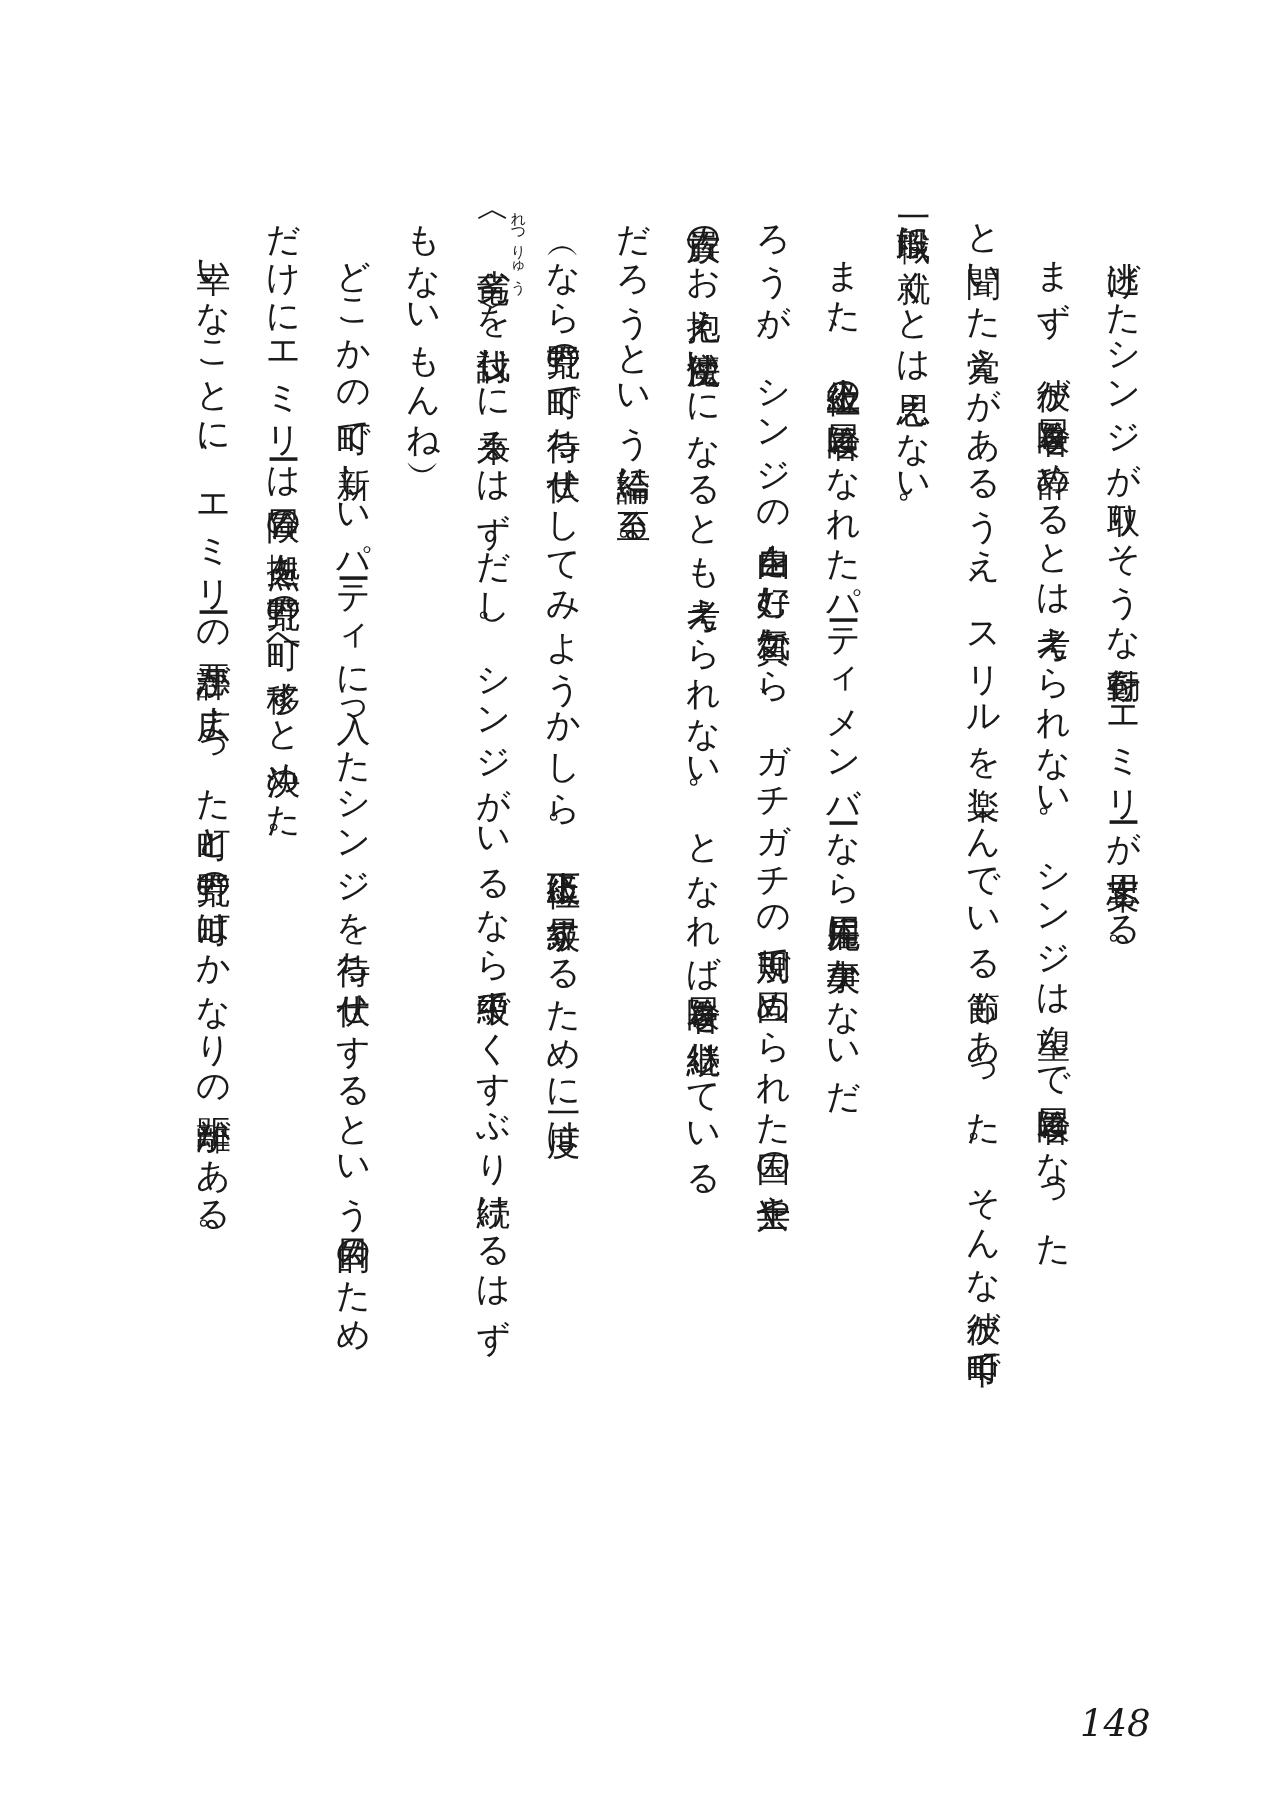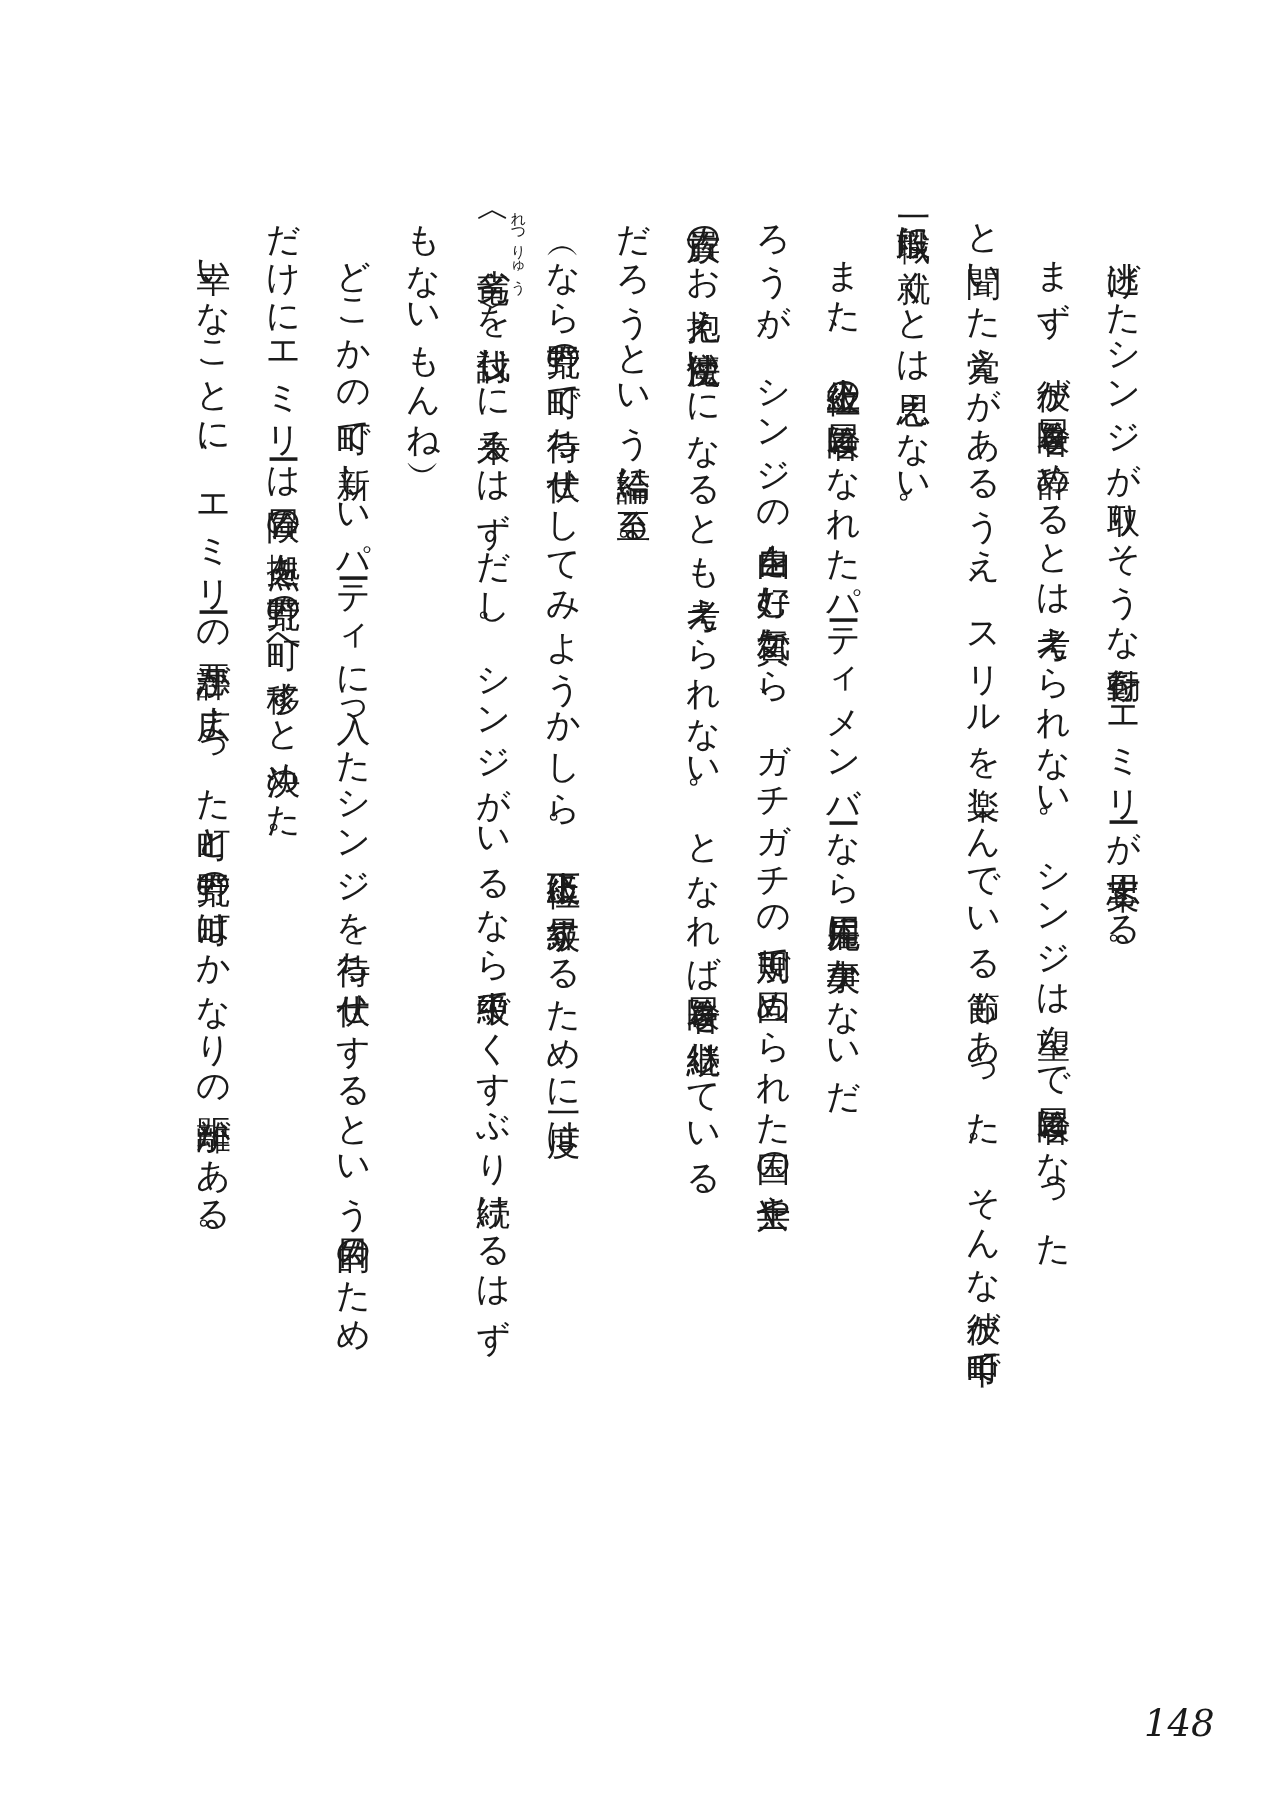--- a/index.html
+++ b/index.html
@@ -56,21 +56,21 @@
     color: #111111;
     white-space: nowrap;
   }
   .footer-title rt {
     font-size: 12px;
     letter-spacing: 0;
     font-weight: 700;
   }
   .page-number {
     position: absolute;
-    left: 1144px;
+    left: 1080px;
     top: 1702px;
     font-family: "DejaVu Serif", "Liberation Serif", serif;
     font-style: italic;
     font-size: 37px;
     color: #1a1a1a;
   }
 </style>
 </head>
 <body>
 

